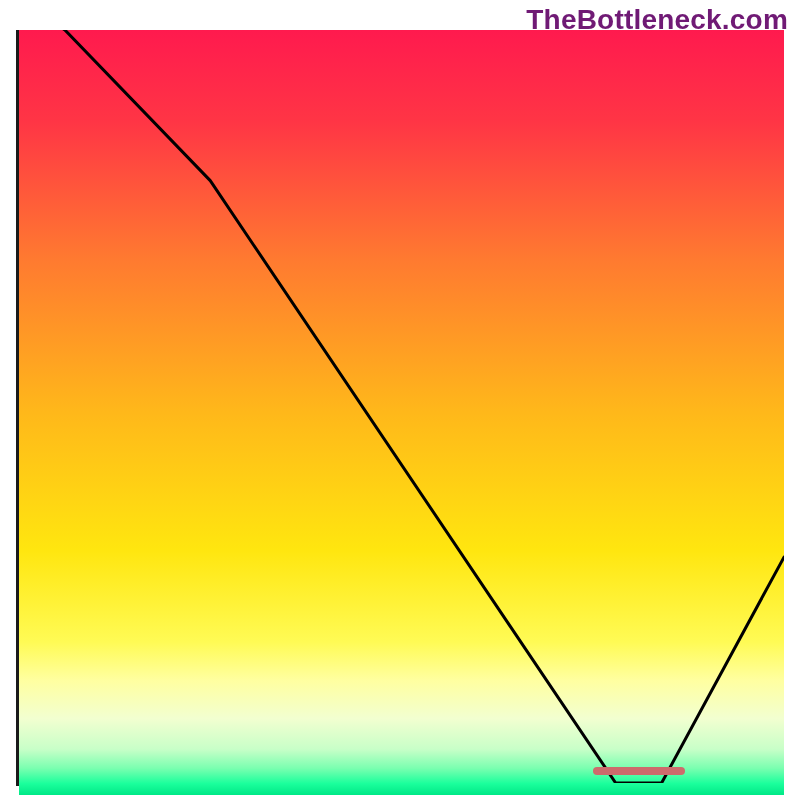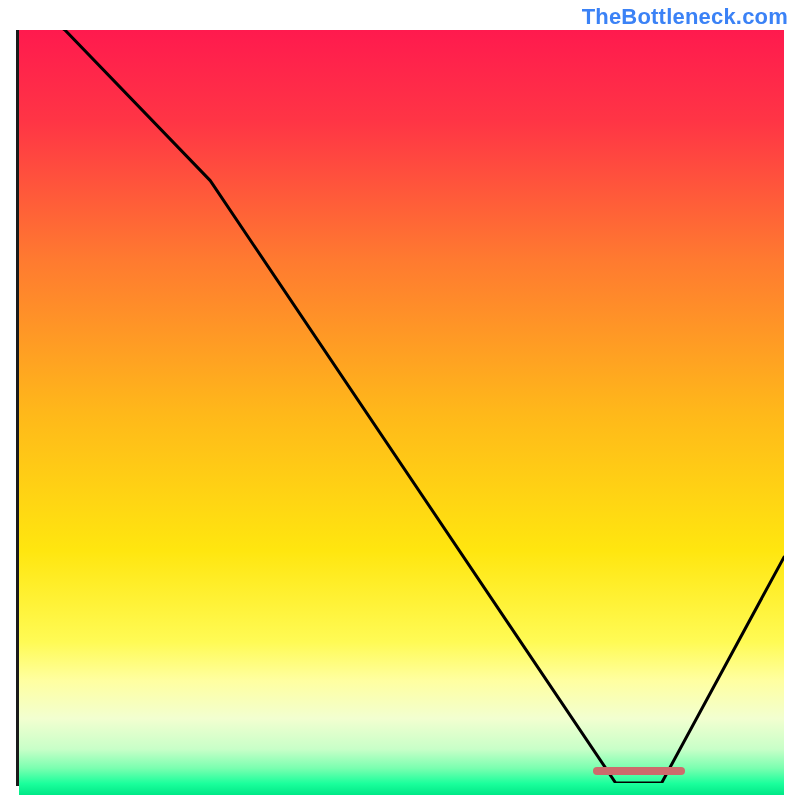--- a/index.html
+++ b/index.html
@@ -8,23 +8,23 @@
     height: 800px;
     background: #ffffff;
     font-family: Arial, Helvetica, sans-serif;
     position: relative;
     overflow: hidden;
   }
   .watermark {
     position: absolute;
     top: 4px;
     right: 12px;
-    font-size: 22px;
+    font-size: 28px;
     font-weight: 600;
-    color: #3b82f6;
+    color: #701a75;
     letter-spacing: 0.2px;
     z-index: 10;
   }
   .plot-frame {
     position: absolute;
     left: 16px;
     top: 30px;
     width: 768px;
     height: 756px;
     border-left: 3px solid #1a1a1a;

